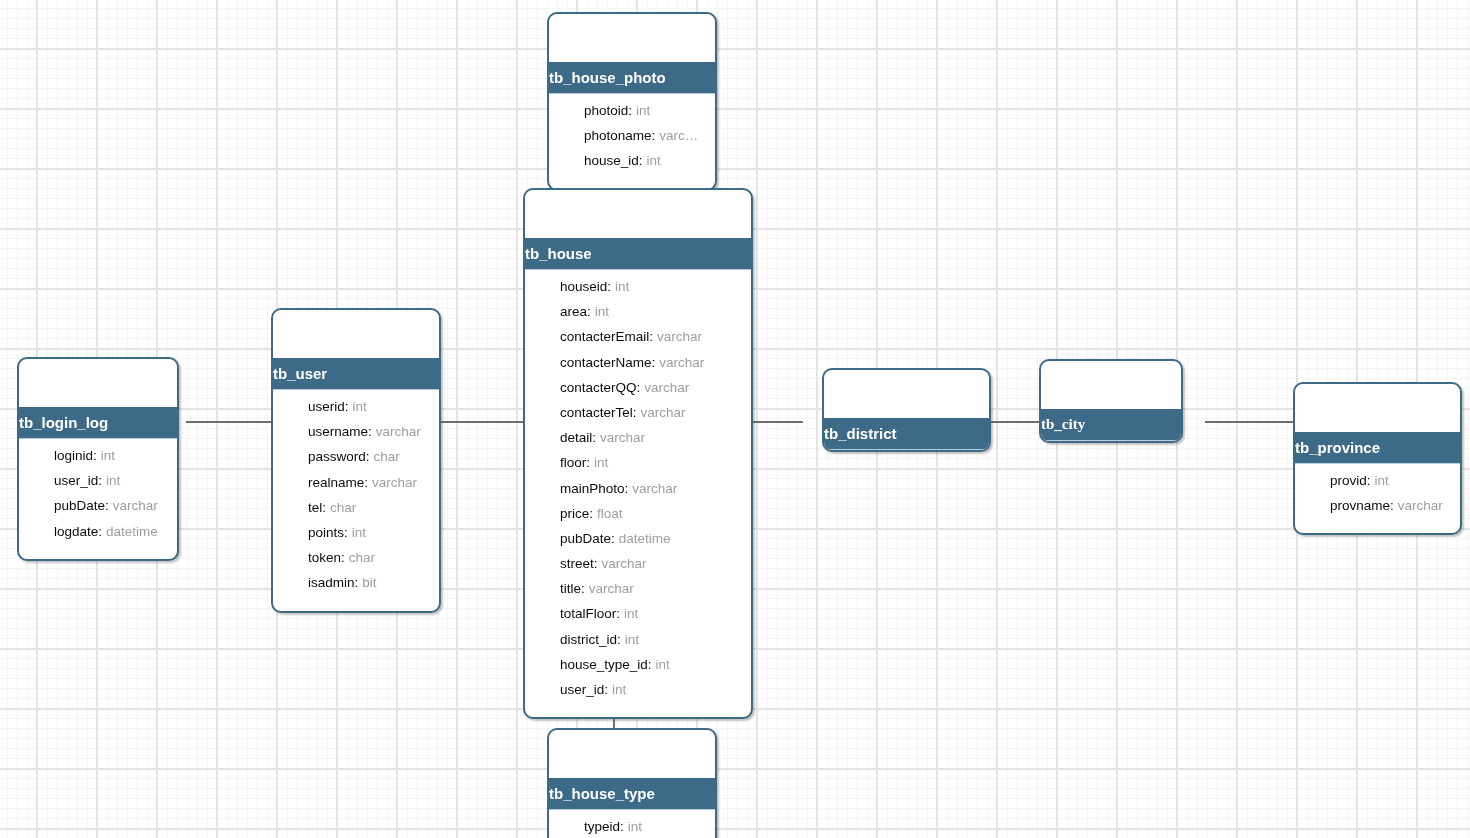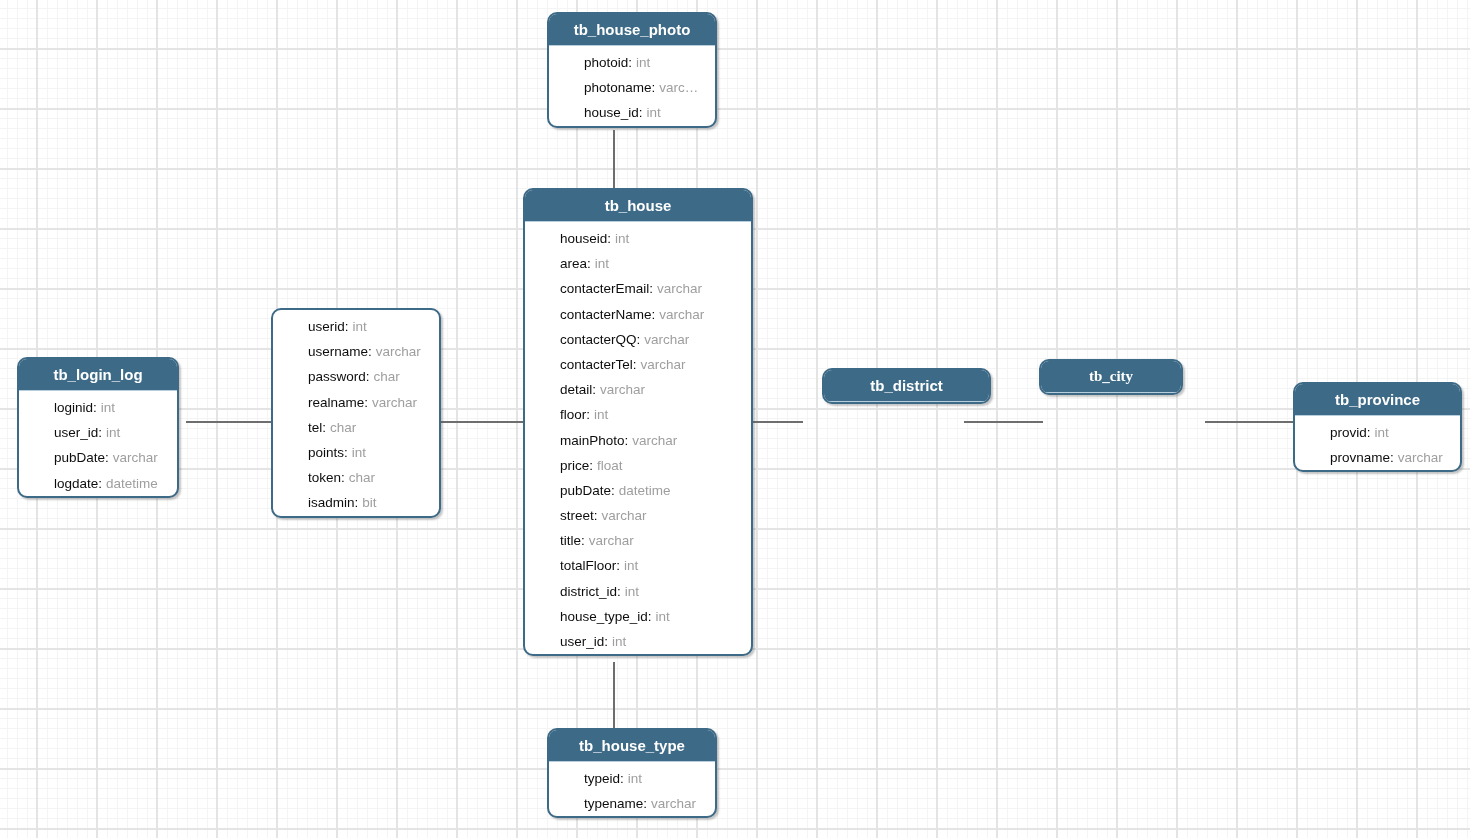--- a/index.html
+++ b/index.html
@@ -37,27 +37,28 @@
     overflow: hidden;
     box-shadow: 2px 2px 2px rgba(90, 90, 90, 0.35);
   }
   .entity-header {
     height: 31px;
     line-height: 31px;
     background: #3d6a87;
     color: #ffffff;
     font-size: 15px;
     font-weight: bold;
-    text-align: center;
+    text-align: left;
     white-space: nowrap;
     overflow: hidden;
     border-bottom: 1px solid #b9cedd;
+    margin-top: 48px;
   }
   .entity-body {
-    padding: 4px 0 0 0;
+    padding: 4px 0 15px 0;
   }
   .field {
     height: 25.2px;
     line-height: 25.2px;
     padding: 0 10px 0 35px;
     font-size: 13.5px;
     white-space: nowrap;
     overflow: hidden;
     text-overflow: ellipsis;
   }
@@ -108,20 +109,21 @@
         <div class="field"><span class="field-name">pubDate</span><span class="field-type">datetime</span></div>
         <div class="field"><span class="field-name">street</span><span class="field-type">varchar</span></div>
         <div class="field"><span class="field-name">title</span><span class="field-type">varchar</span></div>
         <div class="field"><span class="field-name">totalFloor</span><span class="field-type">int</span></div>
         <div class="field"><span class="field-name">district_id</span><span class="field-type">int</span></div>
         <div class="field"><span class="field-name">house_type_id</span><span class="field-type">int</span></div>
         <div class="field"><span class="field-name">user_id</span><span class="field-type">int</span></div>
       </div>
     </div>
     <div class="entity" style="left: 271px; top: 308px; width: 170px;">
+      <div class="entity-header">tb_user</div>
       <div class="entity-body">
         <div class="field"><span class="field-name">userid</span><span class="field-type">int</span></div>
         <div class="field"><span class="field-name">username</span><span class="field-type">varchar</span></div>
         <div class="field"><span class="field-name">password</span><span class="field-type">char</span></div>
         <div class="field"><span class="field-name">realname</span><span class="field-type">varchar</span></div>
         <div class="field"><span class="field-name">tel</span><span class="field-type">char</span></div>
         <div class="field"><span class="field-name">points</span><span class="field-type">int</span></div>
         <div class="field"><span class="field-name">token</span><span class="field-type">char</span></div>
         <div class="field"><span class="field-name">isadmin</span><span class="field-type">bit</span></div>
       </div>

